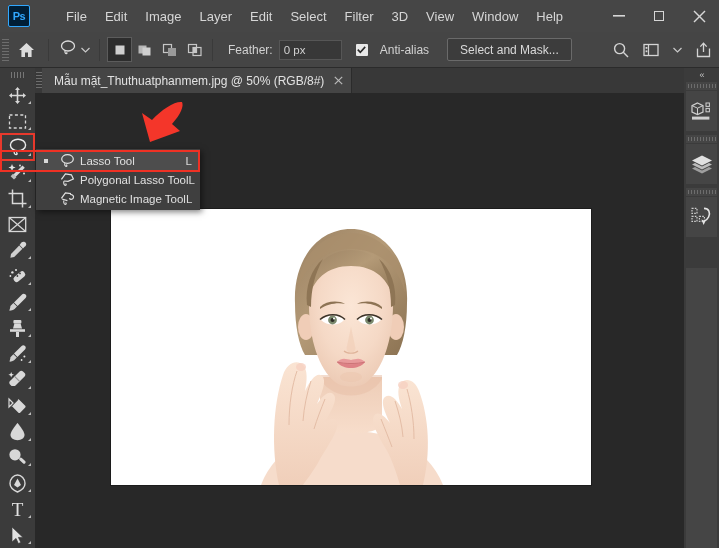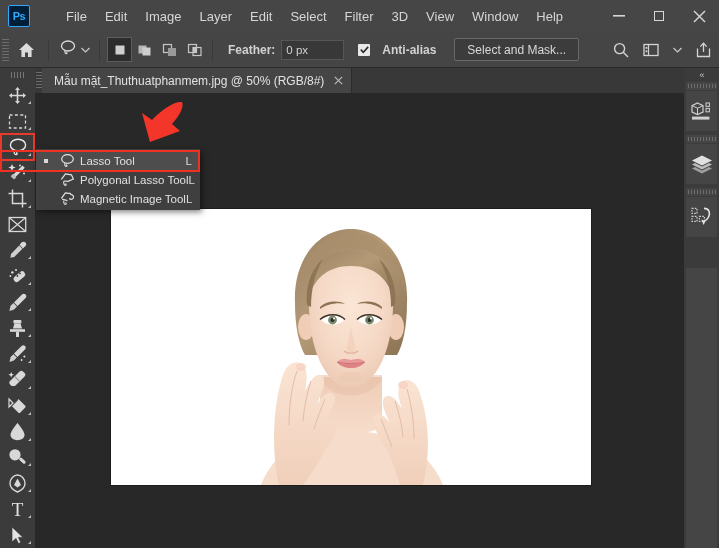--- a/index.html
+++ b/index.html
@@ -63,21 +63,21 @@
   .ob-sep { width: 1px; height: 22px; background: #3a3a3a; margin: 0 5px; }
   .ob-tool {
     display: flex; align-items: center; gap: 3px; padding: 0 4px;
   }
   .ob-chevron { color: #bdbdbd; font-size: 9px; }
   .mode-group { display: flex; align-items: center; margin-left: 2px; }
   .mode-btn {
     width: 25px; height: 25px; display: flex; align-items: center; justify-content: center;
   }
   .mode-btn.active { background: #2d2d2d; border: 1px solid #5c5c5c; }
-  .ob-label { color: #d2d2d2; font-size: 12px; margin-left: 10px; font-weight: bold; }
+  .ob-label { color: #d2d2d2; font-size: 12px; margin-left: 10px; }
   .ob-input {
     width: 63px; height: 20px; background: #383838; border: 1px solid #565656;
     color: #d2d2d2; font-size: 11.5px; padding: 0 4px; margin-left: 6px;
     display: flex; align-items: center;
   }
   .ob-check { display: flex; align-items: center; margin-left: 14px; gap: 12px; }
   .cbox {
     width: 12px; height: 12px; background: #e8e8e8; border-radius: 1px;
     display: flex; align-items: center; justify-content: center;
     color: #2a2a2a; font-size: 10px; line-height: 1;

